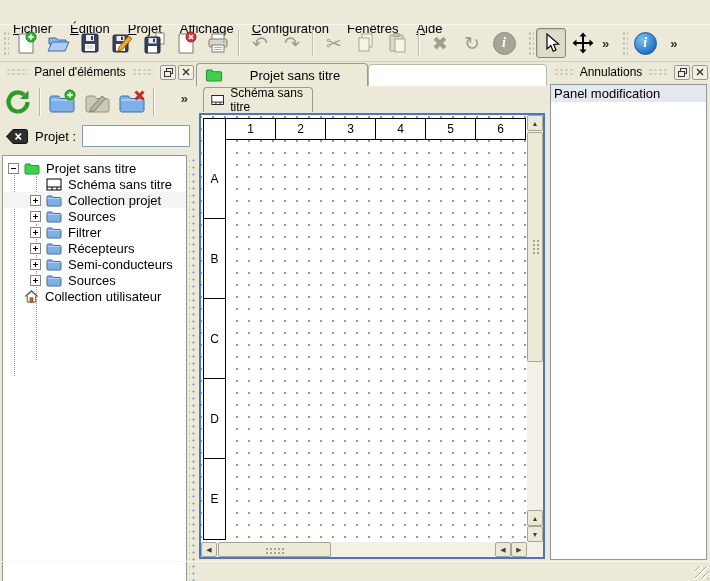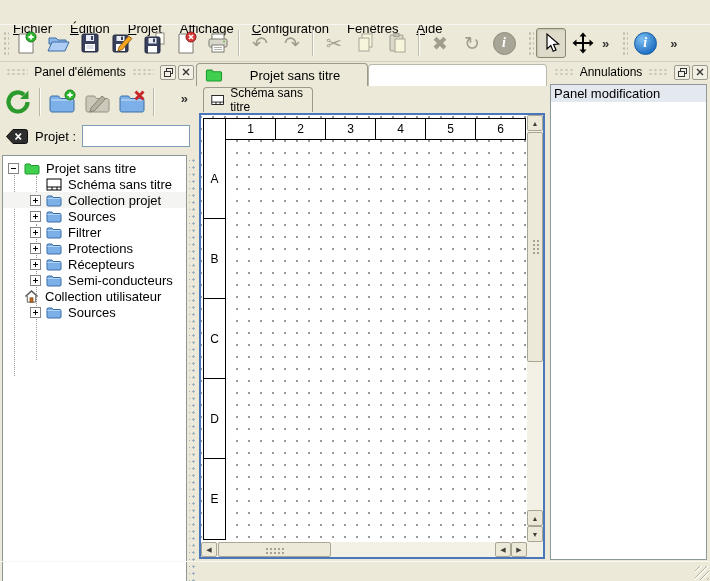--- a/index.html
+++ b/index.html
@@ -373,63 +373,53 @@
       <span class="tree-label">Filtrer</span>
     </div>
     <div class="tree-row">
       <span class="exp plus lvl1"></span>
       <span class="tree-icon">
         <svg width="16" height="13" viewBox="0 0 16 13">
             <path d="M1 3c0-.6.5-1 1-1h4l1.2 1.5H14c.6 0 1 .4 1 1V11c0 .6-.4 1-1 1H2c-.6 0-1-.4-1-1z" fill="#7db0e8" stroke="#3a6ea5"></path>
             <path d="M1.5 4.5h13" stroke="#b3d2f5"></path>
           </svg>
       </span>
-      <span class="tree-label">Protections</span>
+      <span class="tree-label">Récepteurs</span>
     </div>
     <div class="tree-row">
       <span class="exp plus lvl1"></span>
       <span class="tree-icon">
         <svg width="16" height="13" viewBox="0 0 16 13">
             <path d="M1 3c0-.6.5-1 1-1h4l1.2 1.5H14c.6 0 1 .4 1 1V11c0 .6-.4 1-1 1H2c-.6 0-1-.4-1-1z" fill="#7db0e8" stroke="#3a6ea5"></path>
             <path d="M1.5 4.5h13" stroke="#b3d2f5"></path>
           </svg>
       </span>
-      <span class="tree-label">Récepteurs</span>
+      <span class="tree-label">Semi-conducteurs</span>
     </div>
     <div class="tree-row">
       <span class="exp plus lvl1"></span>
       <span class="tree-icon">
         <svg width="16" height="13" viewBox="0 0 16 13">
             <path d="M1 3c0-.6.5-1 1-1h4l1.2 1.5H14c.6 0 1 .4 1 1V11c0 .6-.4 1-1 1H2c-.6 0-1-.4-1-1z" fill="#7db0e8" stroke="#3a6ea5"></path>
             <path d="M1.5 4.5h13" stroke="#b3d2f5"></path>
           </svg>
       </span>
-      <span class="tree-label">Semi-conducteurs</span>
-    </div>
+      <span class="tree-label">Sources</span>
+    </div>
+
     <div class="tree-row">
       <span class="exp-space" style="margin-left:5px;"></span>
       <span class="tree-icon">
         <svg width="15" height="15" viewBox="0 0 16 16">
           <path d="M1.5 8L8 2.2 14.5 8" fill="none" stroke="#555" stroke-width="1.6"></path>
           <path d="M3.5 7.5V14h9V7.5" fill="#fff" stroke="#555"></path>
           <rect x="6.5" y="9.5" width="3" height="4.5" fill="#c96a1e" stroke="#8a4a12"></rect>
         </svg>
       </span>
       <span class="tree-label">Collection utilisateur</span>
-    </div>
-
-    <div class="tree-row">
-      <span class="exp plus lvl1"></span>
-      <span class="tree-icon">
-        <svg width="16" height="13" viewBox="0 0 16 13">
-            <path d="M1 3c0-.6.5-1 1-1h4l1.2 1.5H14c.6 0 1 .4 1 1V11c0 .6-.4 1-1 1H2c-.6 0-1-.4-1-1z" fill="#7db0e8" stroke="#3a6ea5"></path>
-            <path d="M1.5 4.5h13" stroke="#b3d2f5"></path>
-          </svg>
-      </span>
-      <span class="tree-label">Sources</span>
     </div>
   </div>
   <div class="splitter"></div>
 </div>
 
 <div class="center">
   <div class="project-tab">
     <svg width="18" height="14" viewBox="0 0 16 13">
       <path d="M1 3c0-.6.5-1 1-1h4l1.2 1.5H14c.6 0 1 .4 1 1V11c0 .6-.4 1-1 1H2c-.6 0-1-.4-1-1z" fill="#41cf4e" stroke="#1f9a2e"></path>
     </svg>

